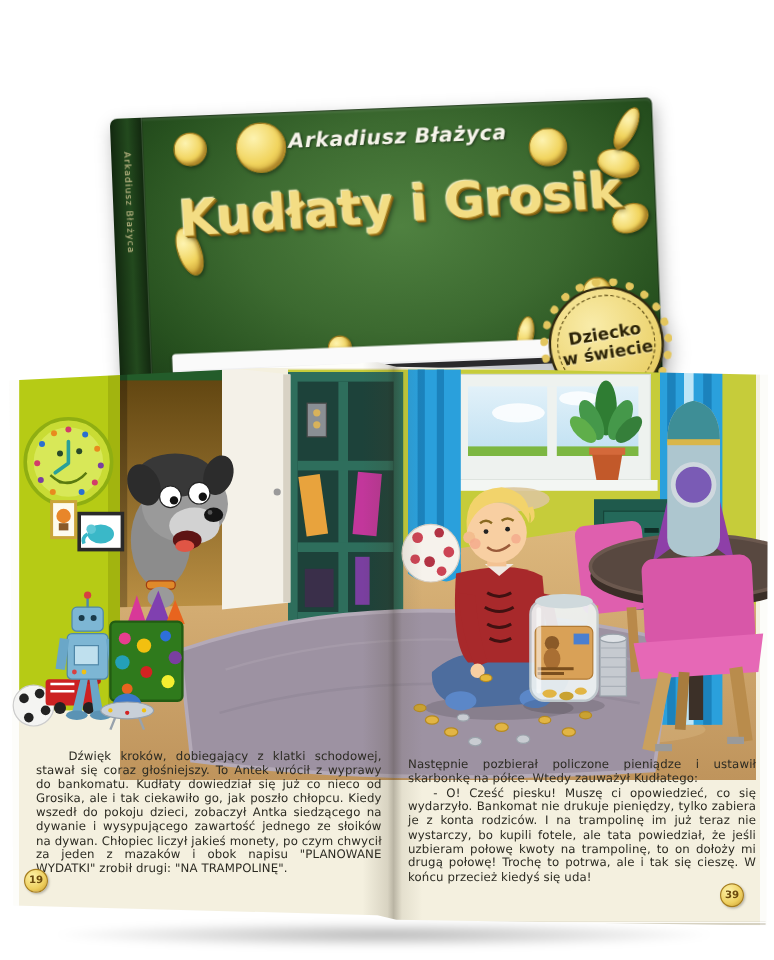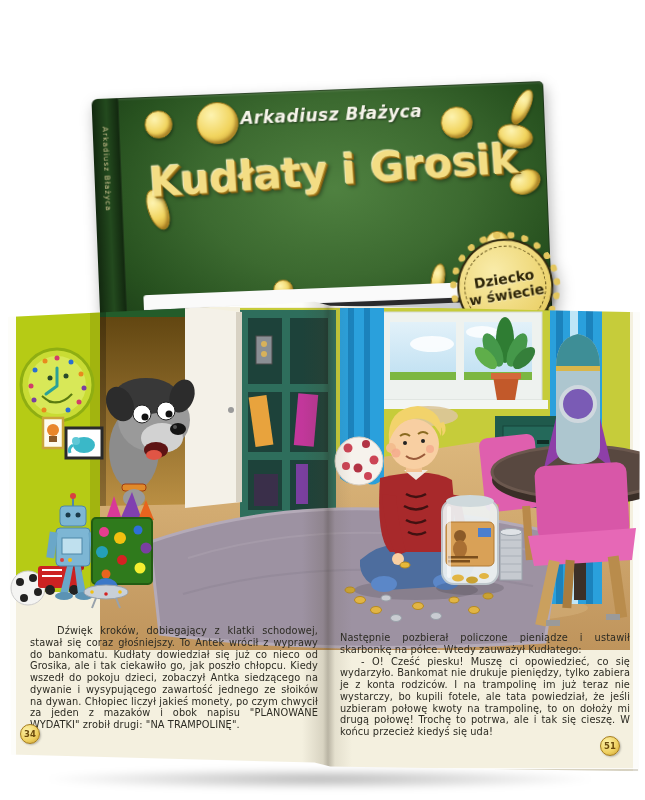--- a/index.html
+++ b/index.html
@@ -422,18 +422,18 @@
     <div class="gutter"></div>
 
     <div class="page-text text-left">
       <p>Dźwięk kroków, dobiegający z klatki schodowej, stawał się coraz głośniejszy. To Antek wrócił z wyprawy do bankomatu. Kudłaty dowiedział się już co nieco od Grosika, ale i tak ciekawiło go, jak poszło chłopcu. Kiedy wszedł do pokoju dzieci, zobaczył Antka siedzącego na dywanie i wysypującego zawartość jednego ze słoików na dywan. Chłopiec liczył jakieś monety, po czym chwycił za jeden z mazaków i obok napisu "PLANOWANE WYDATKI" zrobił drugi: "NA TRAMPOLINĘ".</p>
     </div>
     <div class="page-text text-right">
       <p>Następnie pozbierał policzone pieniądze i ustawił skarbonkę na półce. Wtedy zauważył Kudłatego:</p>
       <p class="dialog">- O! Cześć piesku! Muszę ci opowiedzieć, co się wydarzyło. Bankomat nie drukuje pieniędzy, tylko zabiera je z konta rodziców. I na trampolinę im już teraz nie wystarczy, bo kupili fotele, ale tata powiedział, że jeśli uzbieram połowę kwoty na trampolinę, to on dołoży mi drugą połowę! Trochę to potrwa, ale i tak się cieszę. W końcu przecież kiedyś się uda!</p>
     </div>
 
-    <div class="pagenum left">34</div>
-    <div class="pagenum right">51</div>
+    <div class="pagenum left">19</div>
+    <div class="pagenum right">39</div>
   </div>
 
   <div class="floor-shadow"></div>
 </div>
 
 </body></html>

